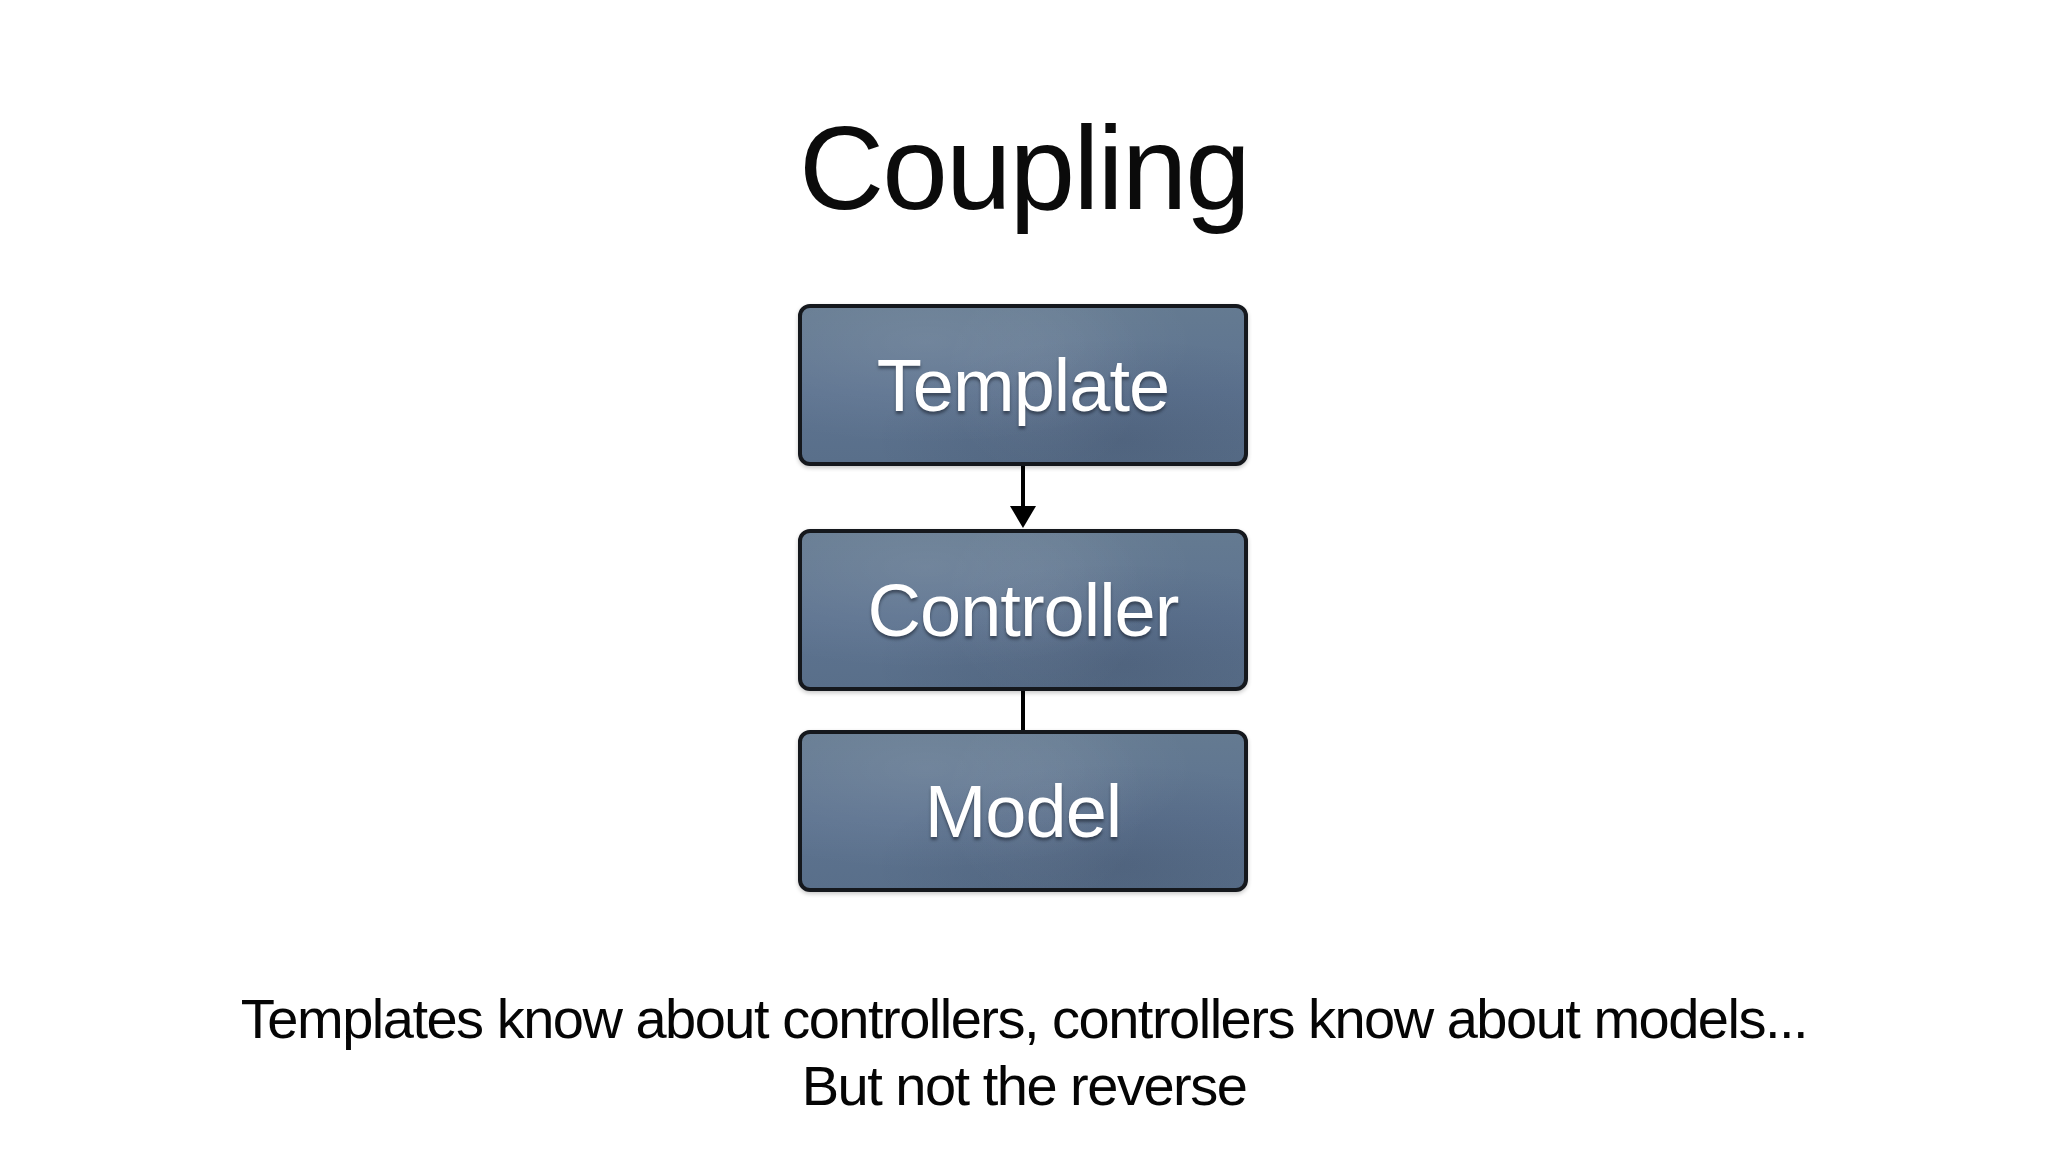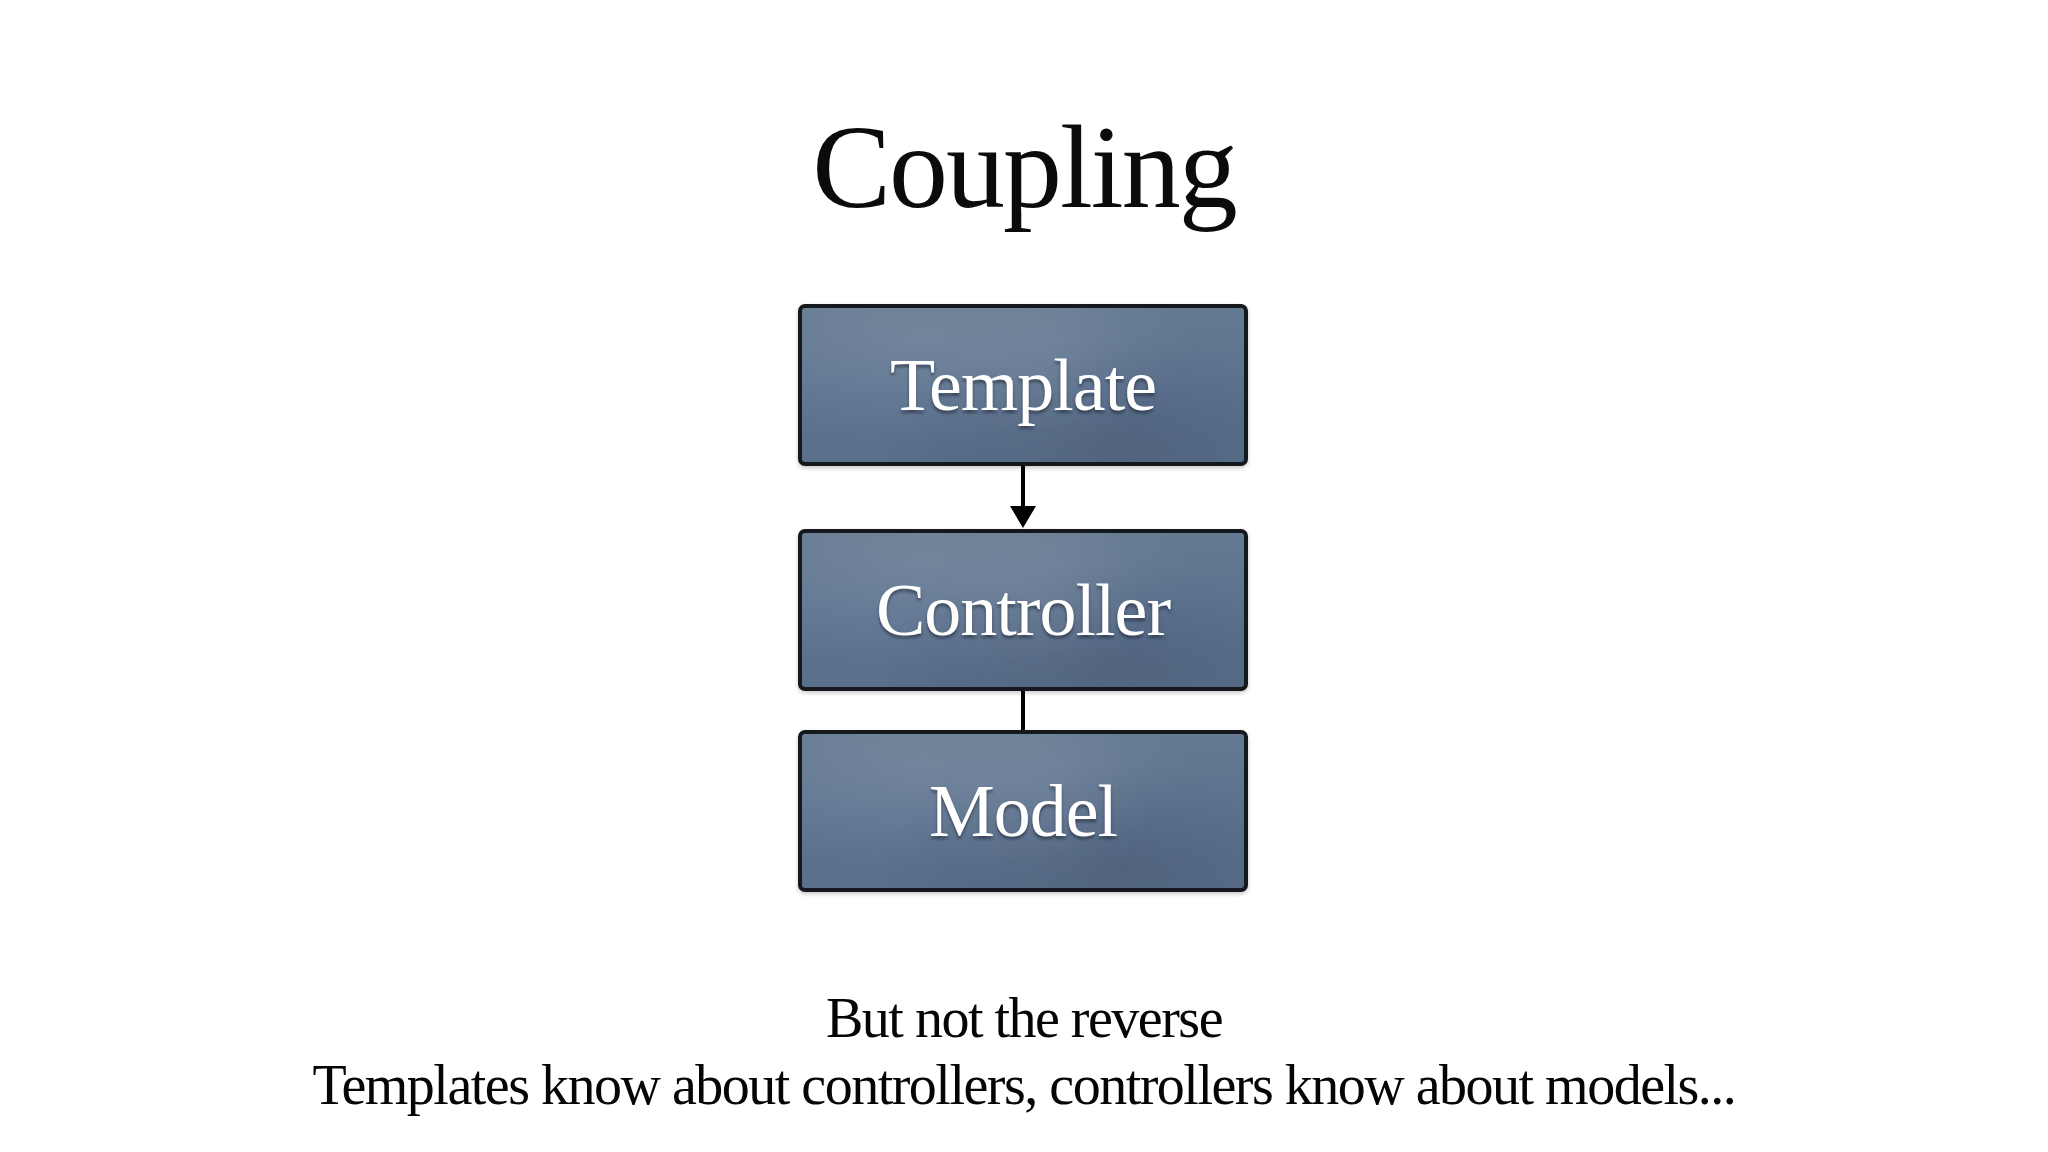--- a/index.html
+++ b/index.html
@@ -14,42 +14,41 @@
   * { margin: 0; padding: 0; box-sizing: border-box; }
   html, body { background: var(--bg); }
   body { font-family: "Liberation Sans", sans-serif; }
 
   .slide {
     position: relative;
     width: 2048px;
     height: 1152px;
     background: var(--bg);
     overflow: hidden;
-    font-family: Liberation Serif, serif;
   }
 
   .title {
     position: absolute;
     top: 100px;
     left: 0;
     width: 100%;
     text-align: center;
     font-size: 118px;
     font-weight: 400;
     letter-spacing: -2px;
     color: var(--title-text);
   }
 
   .box {
     position: absolute;
     left: 798px;
     width: 450px;
     height: 162px;
     border: 4px solid var(--box-border);
-    border-radius: 7px;
+    border-radius: 12px;
     background:
       radial-gradient(ellipse at 28% 22%, rgba(255,255,255,0.10), rgba(255,255,255,0) 60%),
       radial-gradient(ellipse at 72% 85%, rgba(5,10,30,0.12), rgba(5,10,30,0) 55%),
       radial-gradient(circle at 55% 45%, rgba(255,255,255,0.05), rgba(255,255,255,0) 40%),
       linear-gradient(180deg, #647a91 0%, #5d7390 55%, #596f8a 100%);
     background-color: var(--box-fill);
     box-shadow: 0 2px 4px rgba(0,0,0,0.22);
     display: flex;
     align-items: center;
     justify-content: center;
@@ -132,17 +131,17 @@
       <span class="arrow-head"></span>
     </div>
 
     <div class="box box-model">
       <span class="box-label">Model</span>
     </div>
 
   </div>
 
   <div class="caption">
+    <div>Templates know about controllers, controllers know about models...</div>
     <div>But not the reverse</div>
-    <div>Templates know about controllers, controllers know about models...</div>
   </div>
 
 </div>
 
 </body></html>

